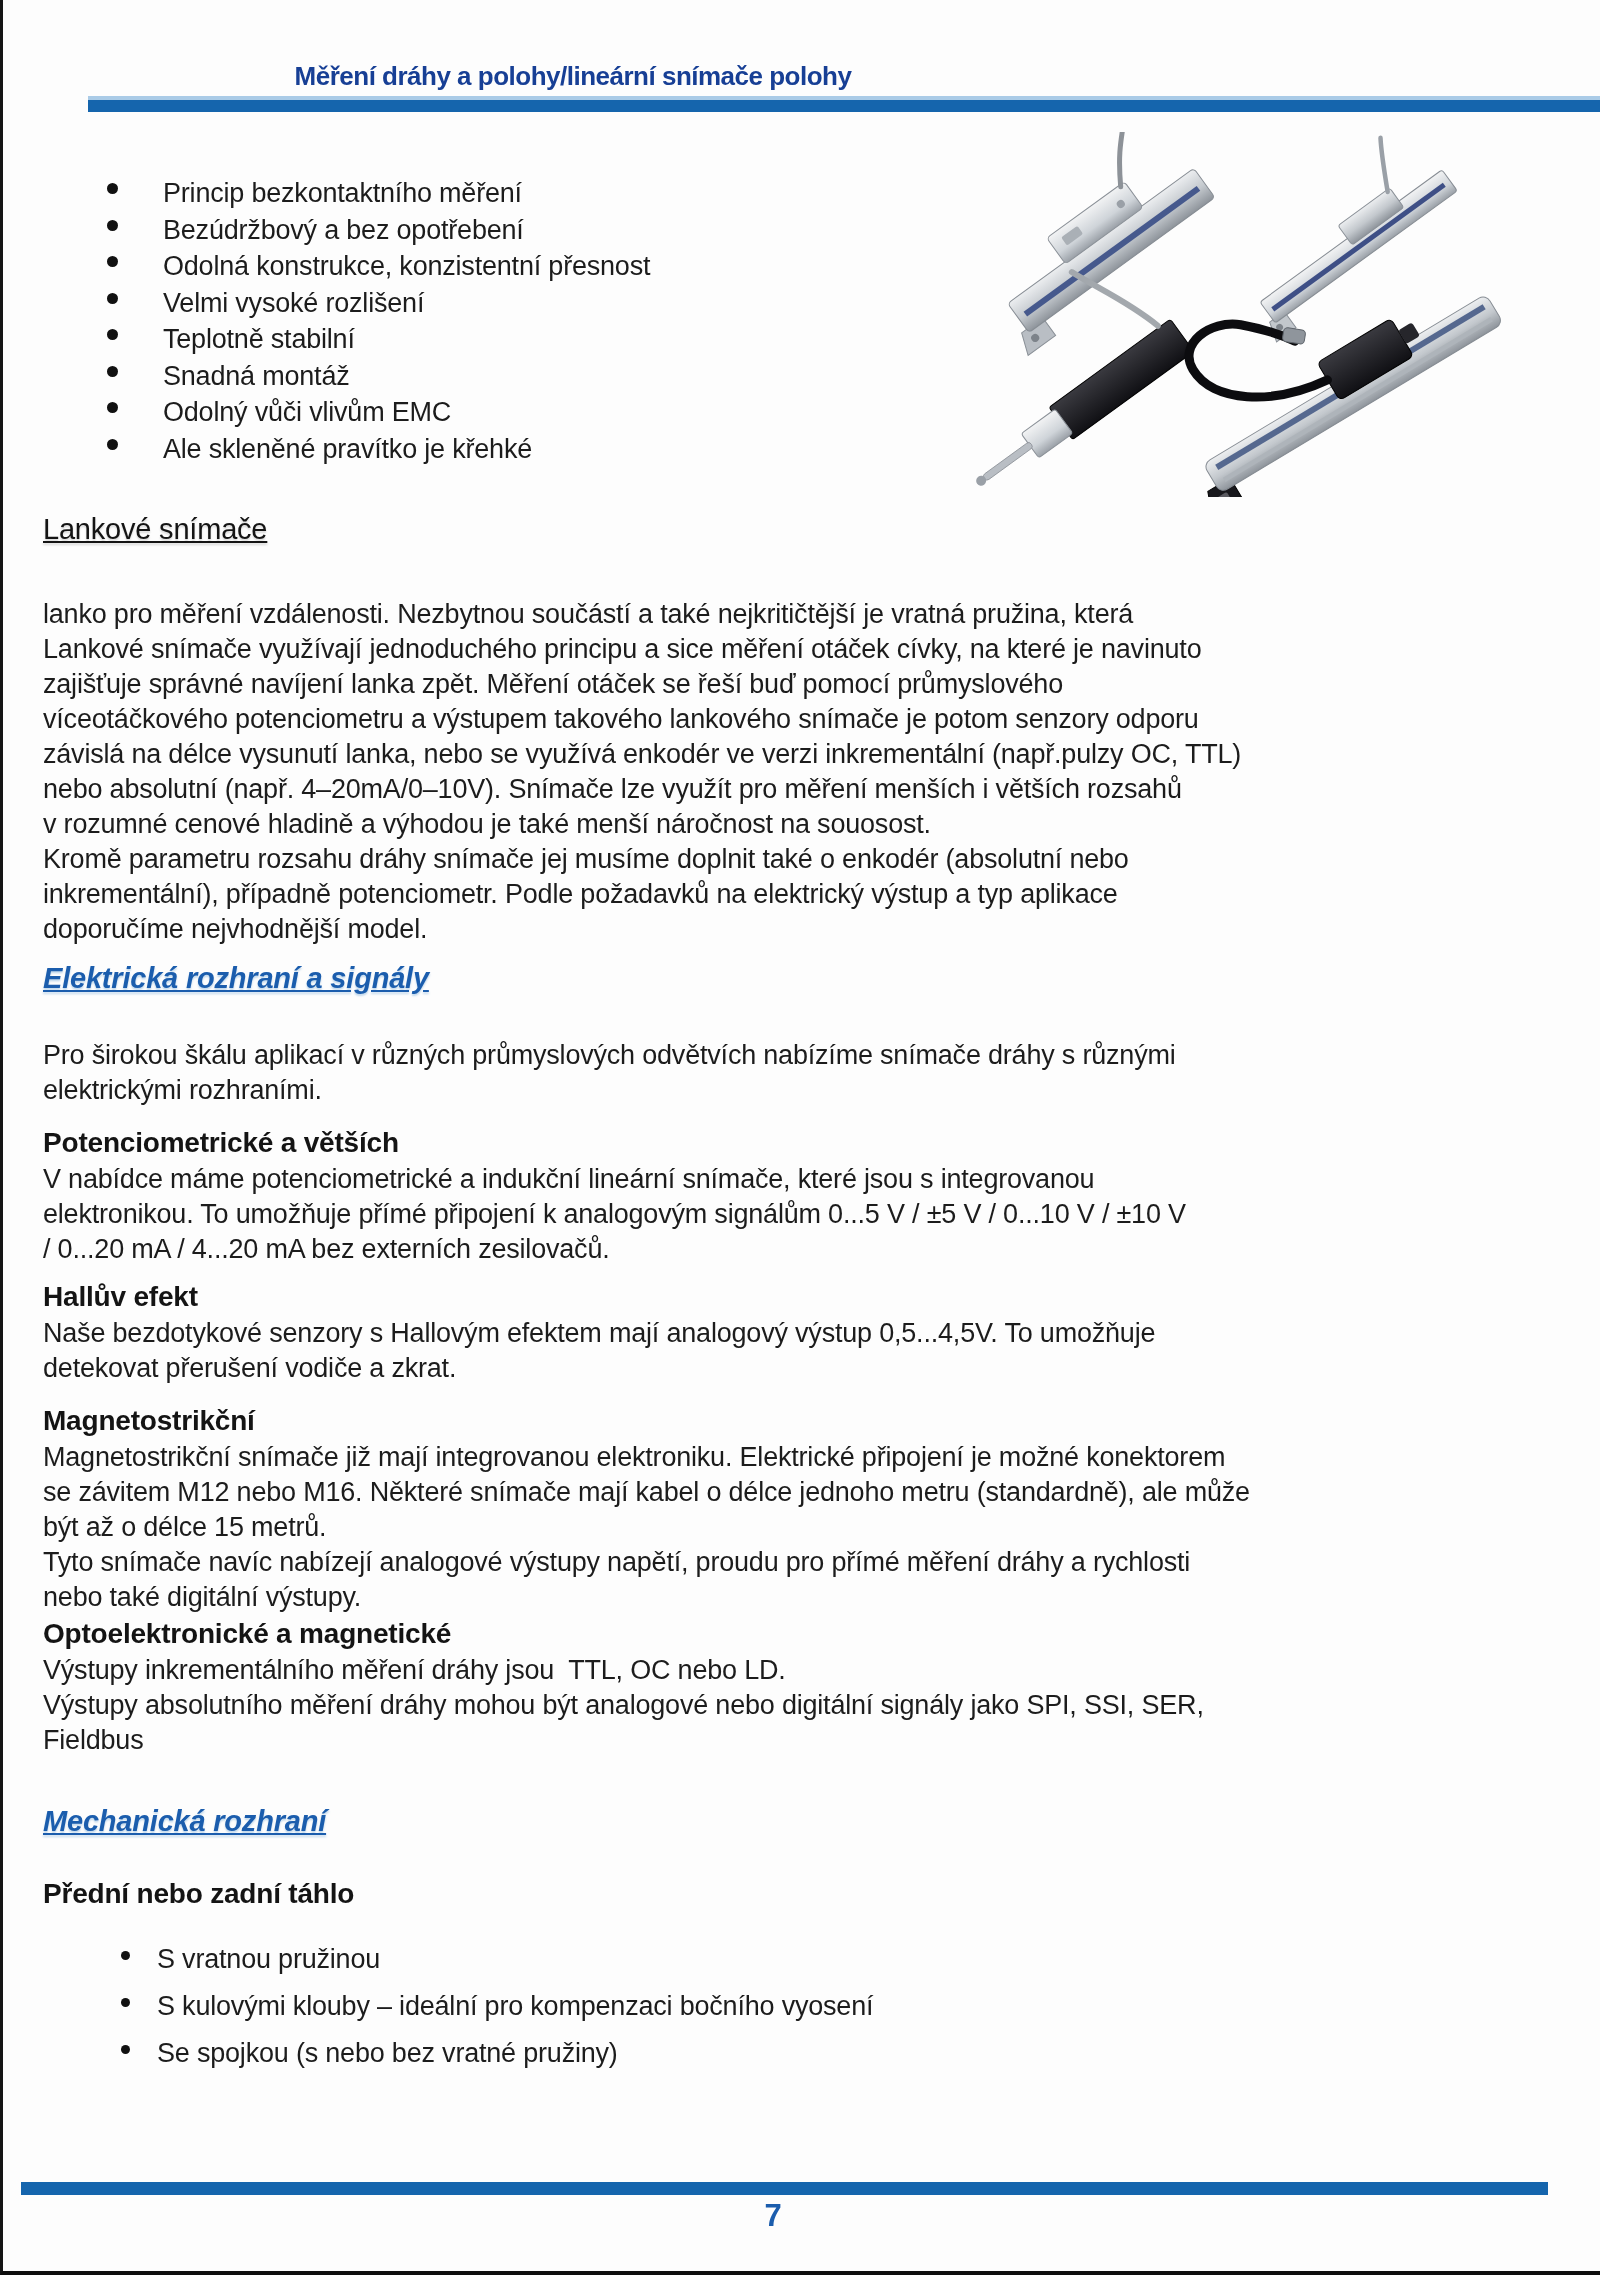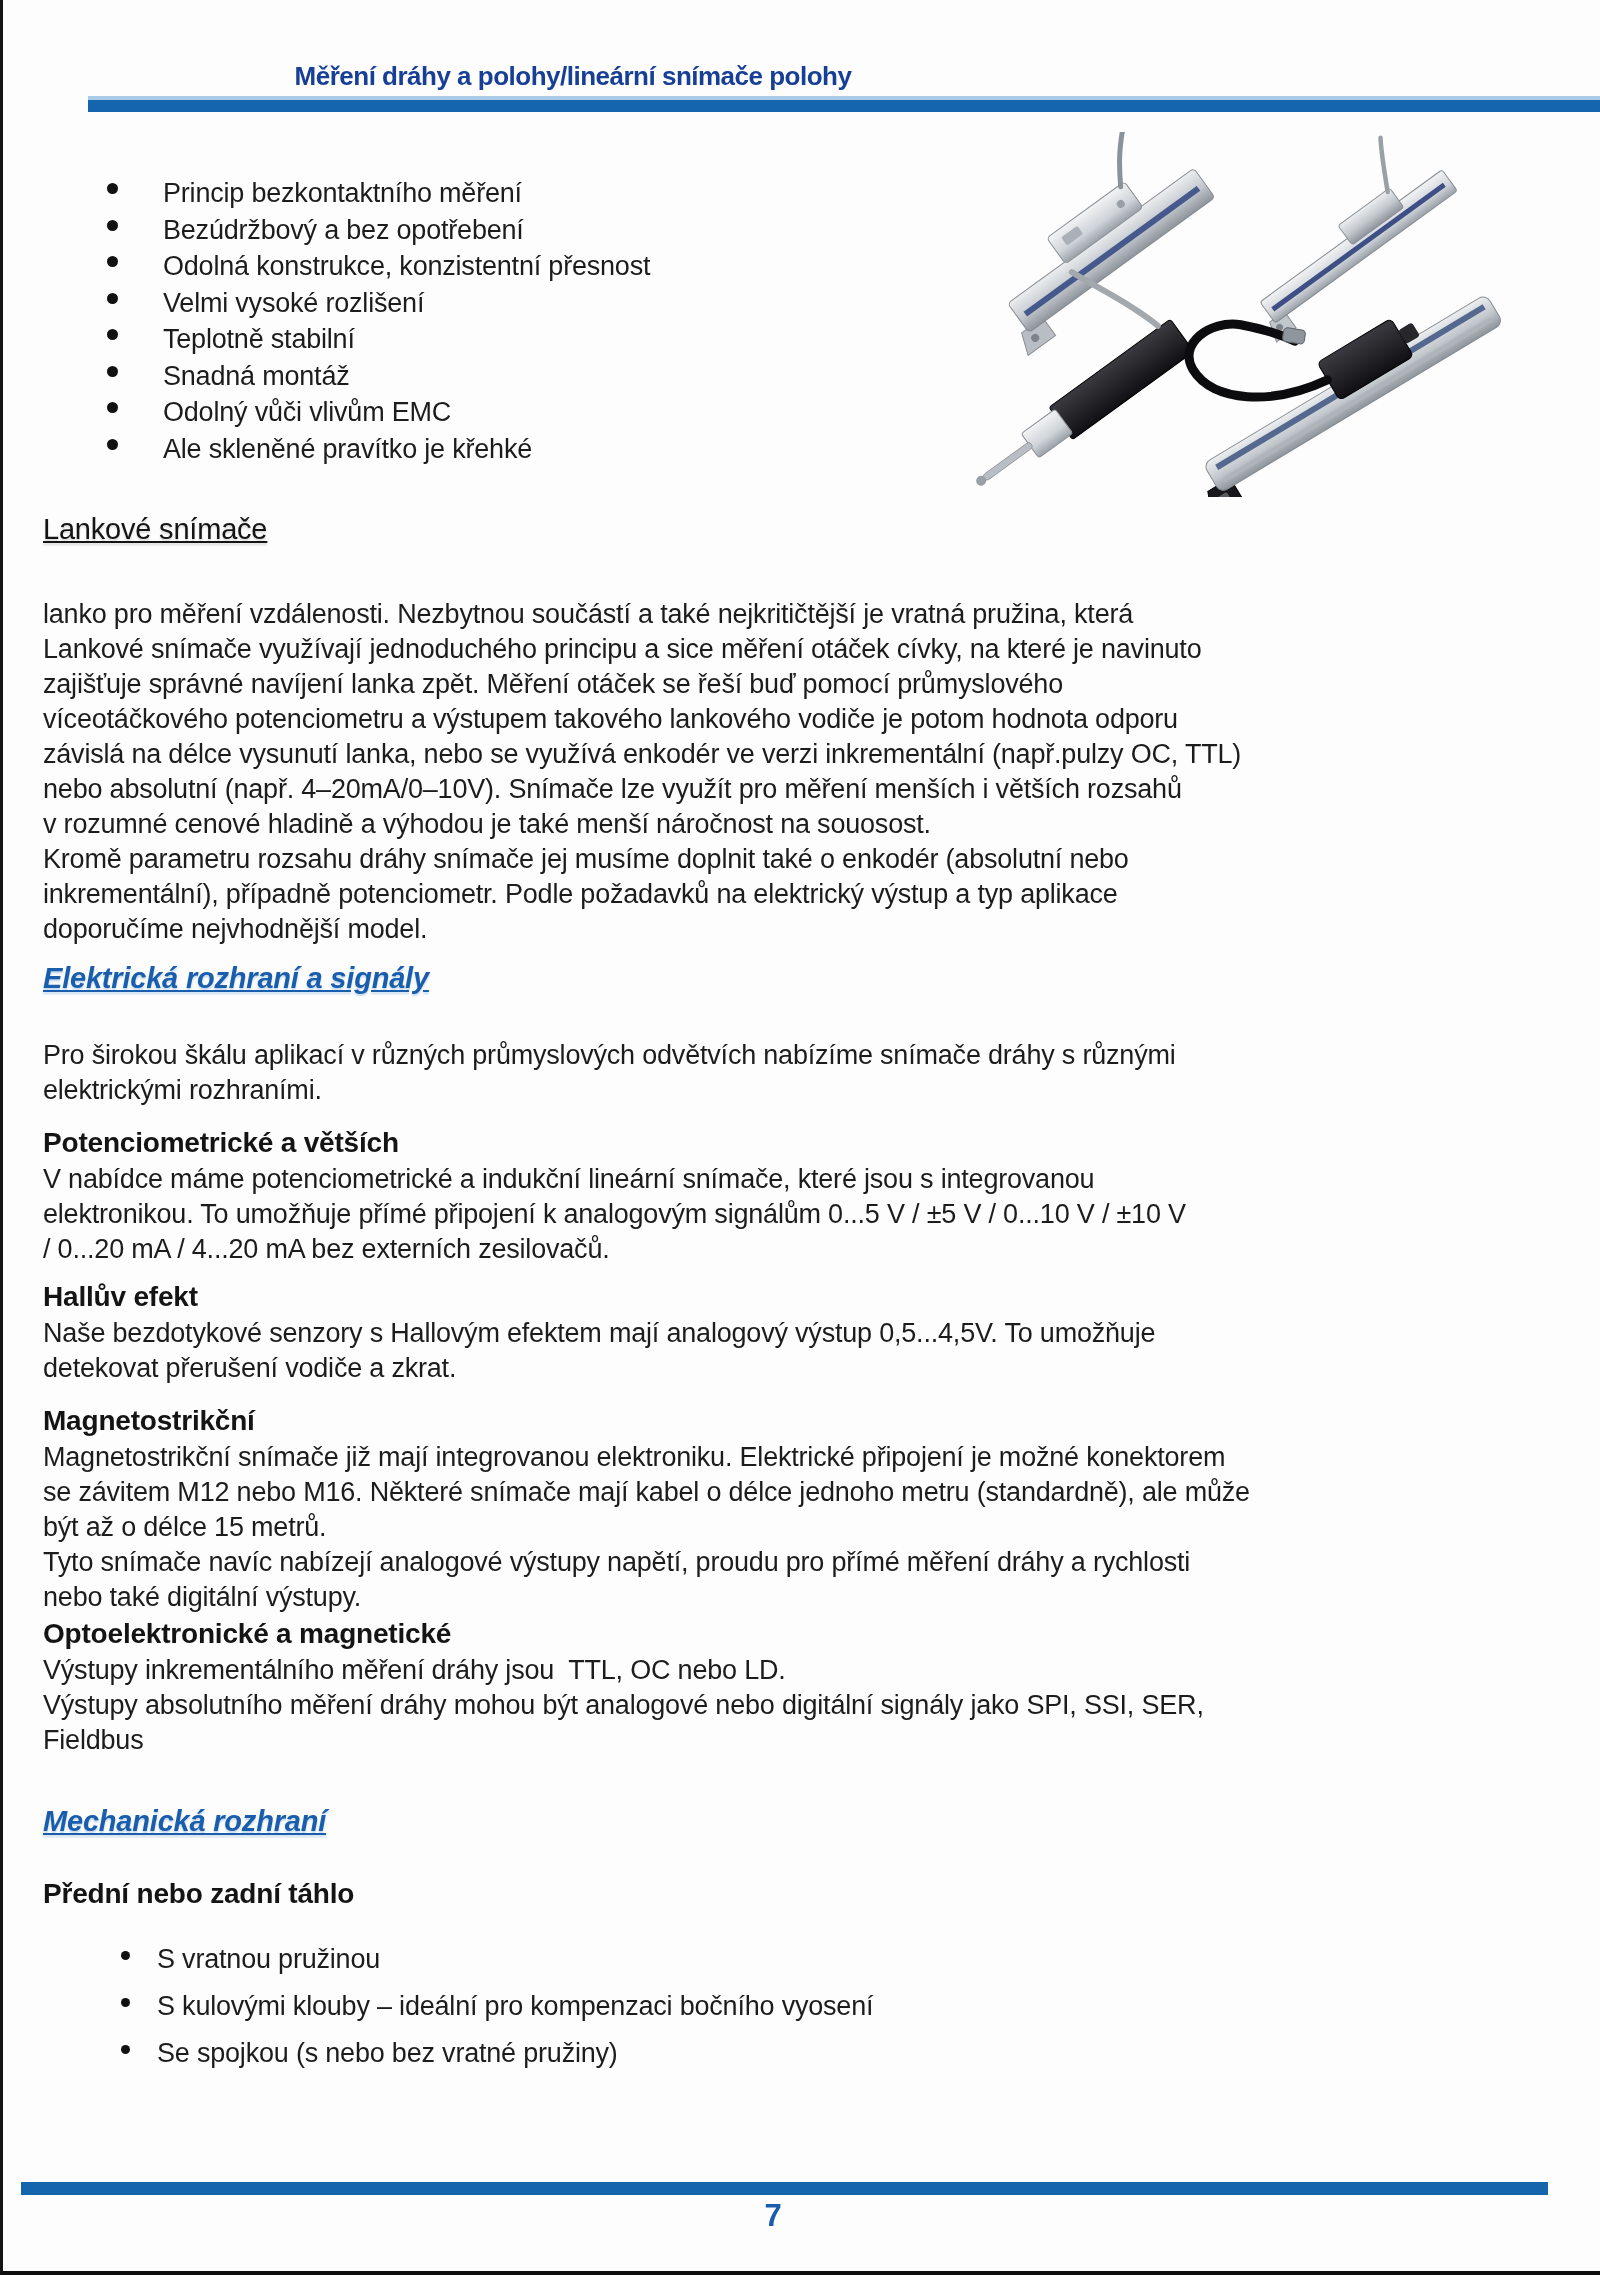--- a/index.html
+++ b/index.html
@@ -163,21 +163,21 @@
         <rect x="133" y="-70" width="22" height="14" rx="4" transform="rotate(40 144 -63)" fill="#8f959c" stroke="#5e646b" stroke-width="1"></rect>
       </g>
     </svg>
   </div>
 
   <div class="h-underline h-black" style="top:513px;">Lankové snímače</div>
   <div class="para" style="top:597px;">
     <div class="tline">lanko pro měření vzdálenosti. Nezbytnou součástí a také nejkritičtější je vratná pružina, která</div>
     <div class="tline">Lankové snímače využívají jednoduchého principu a sice měření otáček cívky, na které je navinuto</div>
     <div class="tline">zajišťuje správné navíjení lanka zpět. Měření otáček se řeší buď pomocí průmyslového</div>
-    <div class="tline">víceotáčkového potenciometru a výstupem takového lankového vodiče je potom hodnota odporu</div>
+    <div class="tline">víceotáčkového potenciometru a výstupem takového lankového snímače je potom senzory odporu</div>
     <div class="tline">závislá na délce vysunutí lanka, nebo se využívá enkodér ve verzi inkrementální (např.pulzy OC, TTL)</div>
     <div class="tline">nebo absolutní (např. 4–20mA/0–10V). Snímače lze využít pro měření menších i větších rozsahů</div>
     <div class="tline">v rozumné cenové hladině a výhodou je také menší náročnost na souosost.</div>
     <div class="tline">Kromě parametru rozsahu dráhy snímače jej musíme doplnit také o enkodér (absolutní nebo</div>
     <div class="tline">inkrementální), případně potenciometr. Podle požadavků na elektrický výstup a typ aplikace</div>
     <div class="tline">doporučíme nejvhodnější model.</div>
   </div>
 
   <div class="h-underline h-blue" style="top:962px;">Elektrická rozhraní a signály</div>
   <div class="para" style="top:1038px;">

